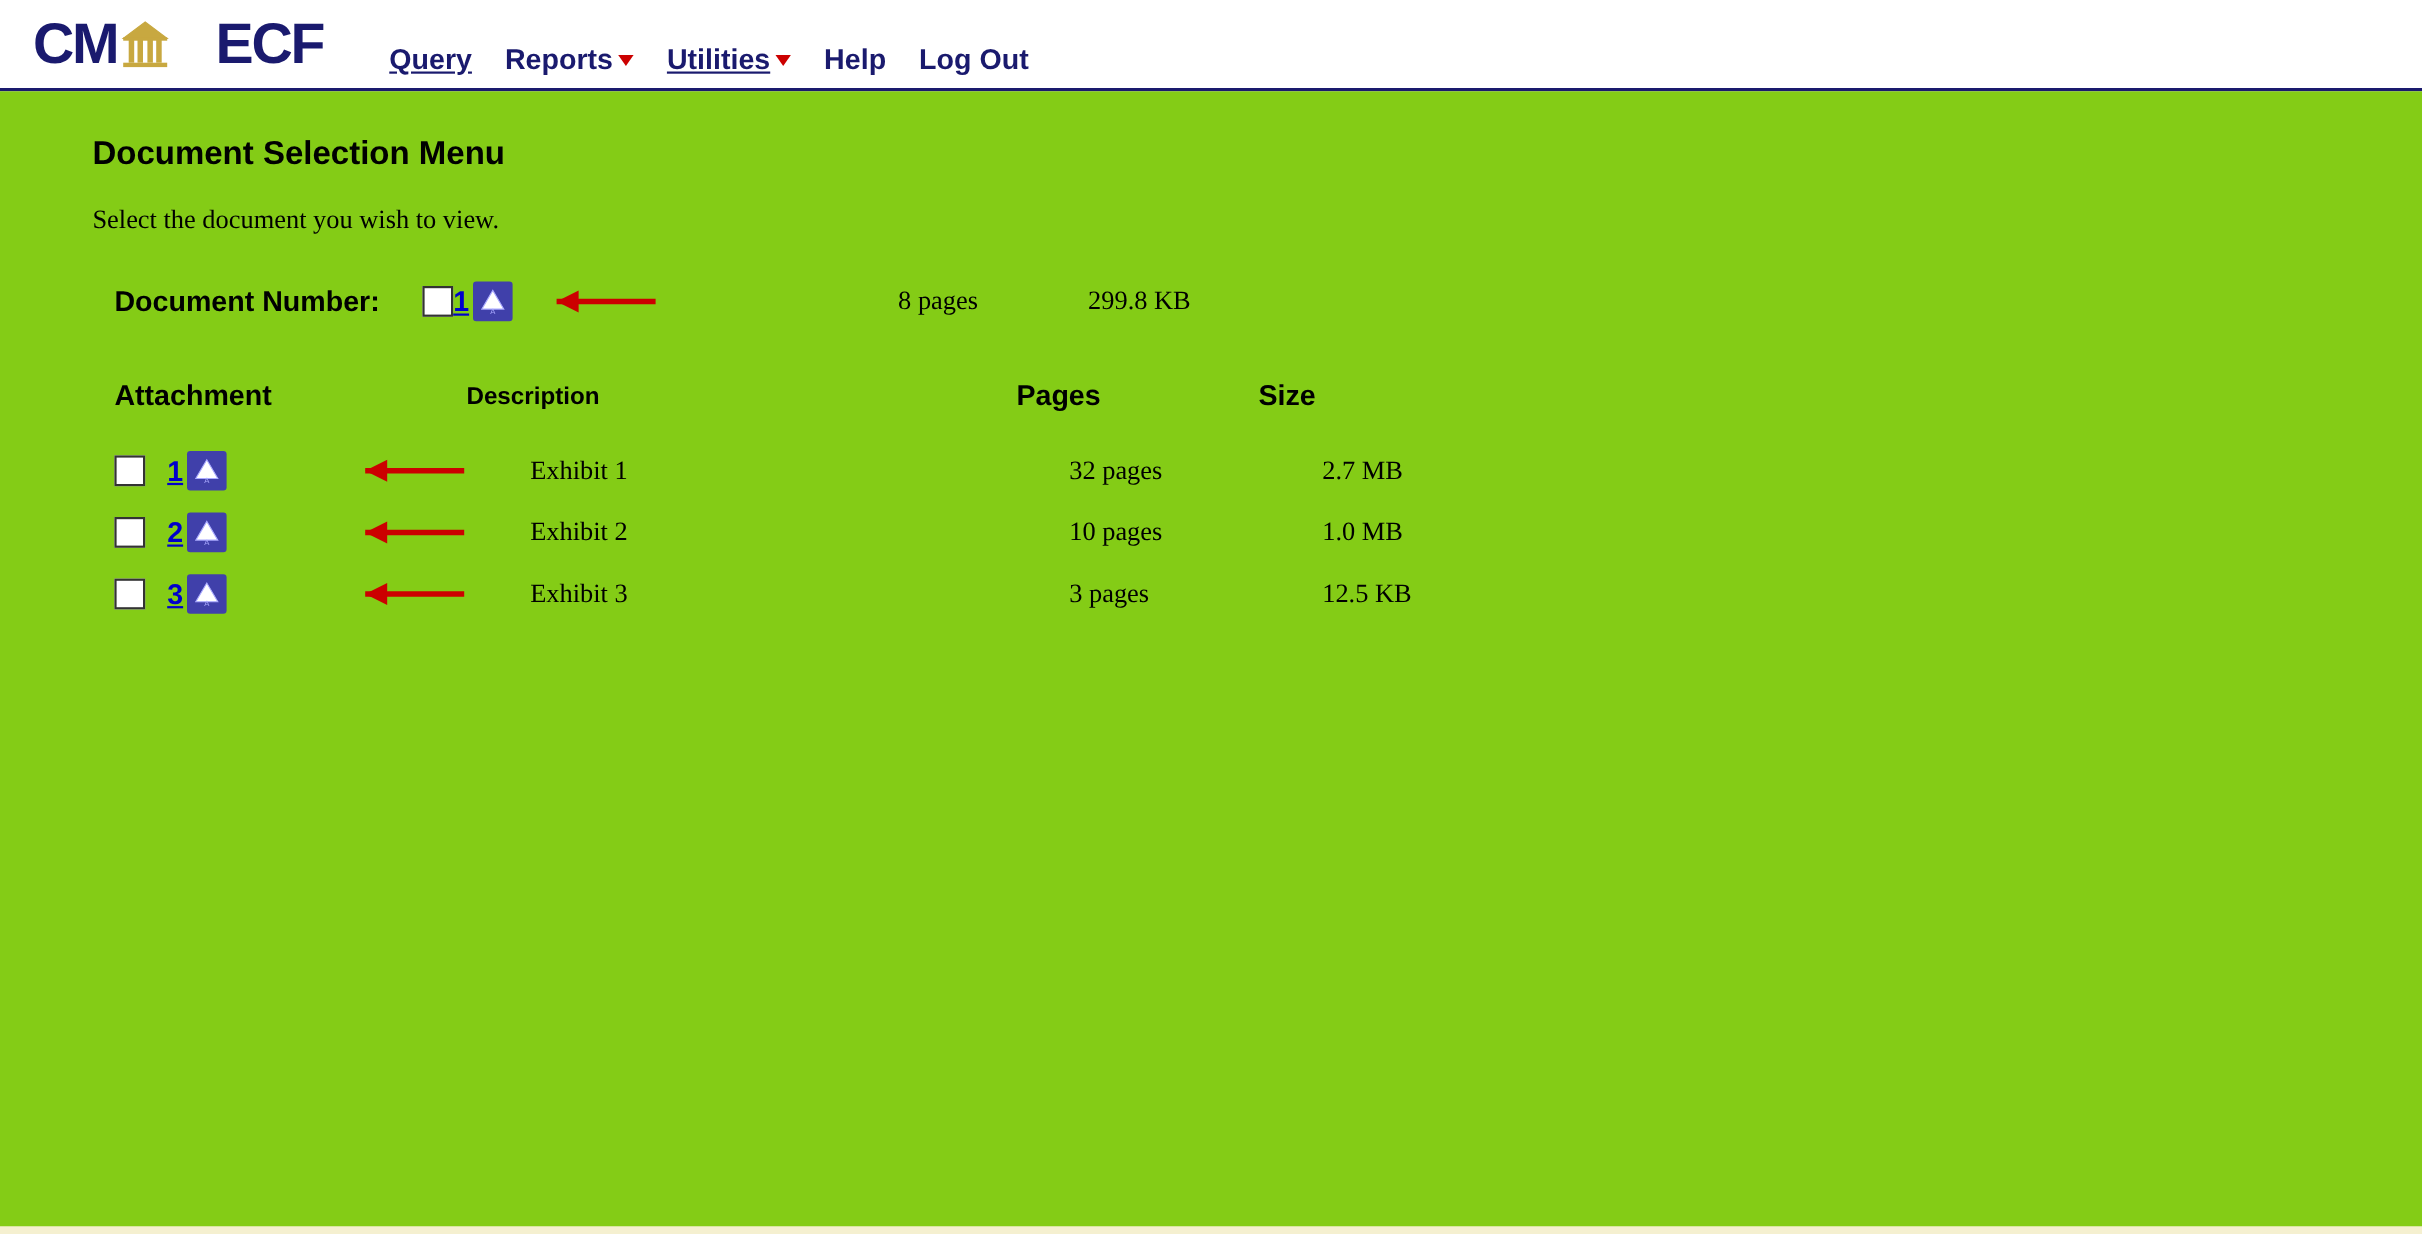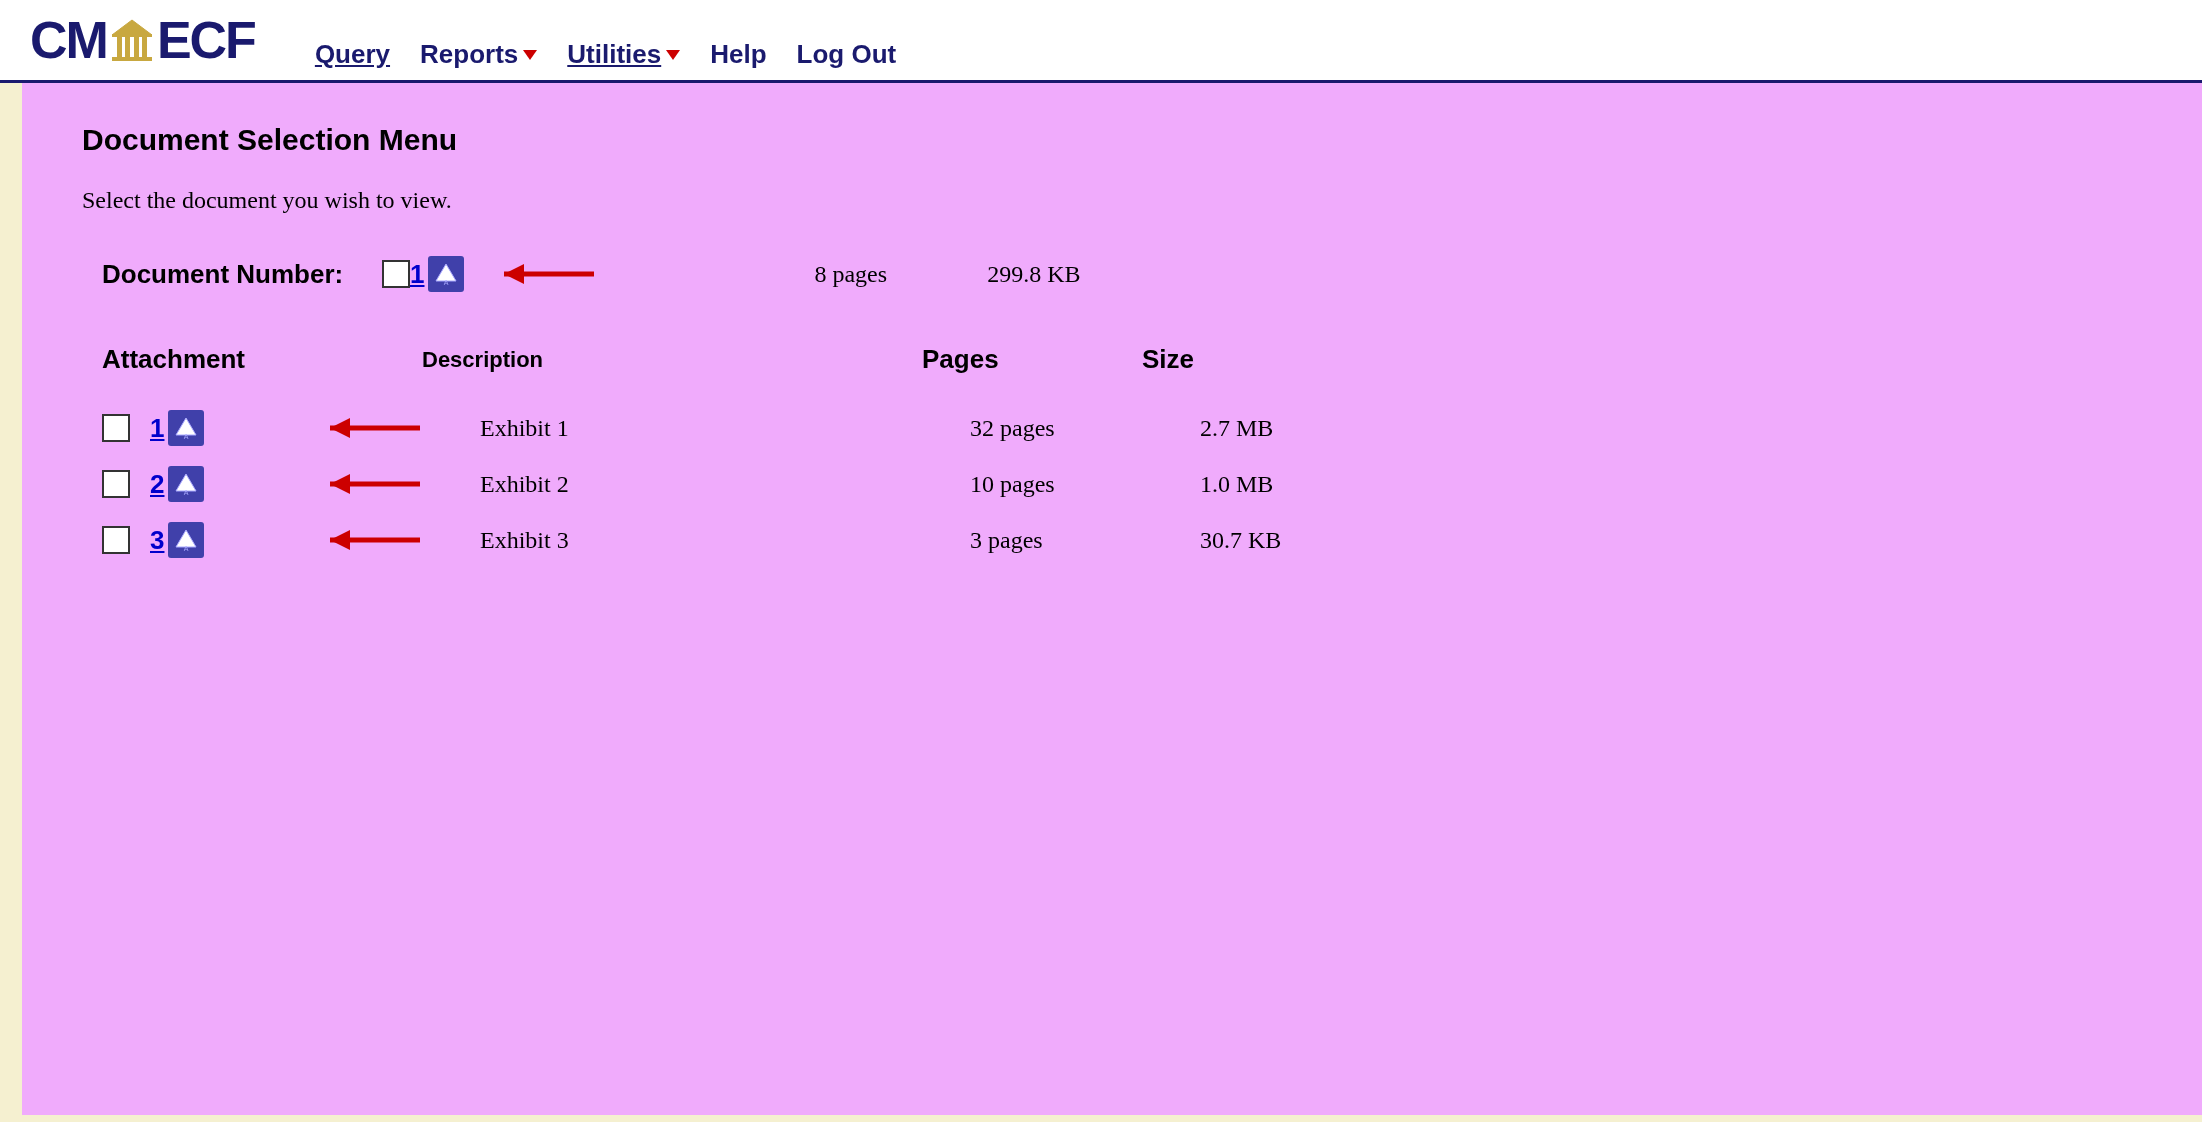--- a/index.html
+++ b/index.html
@@ -44,20 +44,21 @@
       align-items: center;
       justify-content: center;
     }
 
     .logo-ecf {
       font-size: 52px;
       font-weight: bold;
       color: #1a1a6e;
       font-family: Arial, sans-serif;
       letter-spacing: -2px;
+      margin-left: 39px;
     }
 
     nav {
       display: flex;
       align-items: center;
       gap: 30px;
       margin-left: 20px;
     }
 
     .nav-item {
@@ -83,24 +84,23 @@
       width: 0;
       height: 0;
       border-left: 7px solid transparent;
       border-right: 7px solid transparent;
       border-top: 10px solid #cc0000;
       display: inline-block;
     }
 
     
     .main-content {
-      padding: 40px 60px;
-      background-color: #f0abfc;
+      padding: 40px 84px;
+      background-color: #84cc16;
       min-height: calc(100vh - 90px);
-      margin-left: 22px;
     }
 
     .page-title {
       font-size: 30px;
       font-weight: bold;
       color: #000000;
       margin-bottom: 30px;
       font-family: Arial, sans-serif;
     }
 
@@ -423,17 +423,17 @@
         </span>
       </div>
       <div class="row-arrow">
         <svg width="120" height="40" viewBox="0 0 120 40" xmlns="http://www.w3.org/2000/svg">
           <line x1="100" y1="20" x2="10" y2="20" stroke="#cc0000" stroke-width="5"></line>
           <polygon points="10,20 30,10 30,30" fill="#cc0000"></polygon>
         </svg>
       </div>
       <span class="row-description">Exhibit 3</span>
       <span class="row-pages">3 pages</span>
-      <span class="row-size">30.7 KB</span>
+      <span class="row-size">12.5 KB</span>
     </div>
 
   </div>
 </div>
 
 </body></html>

